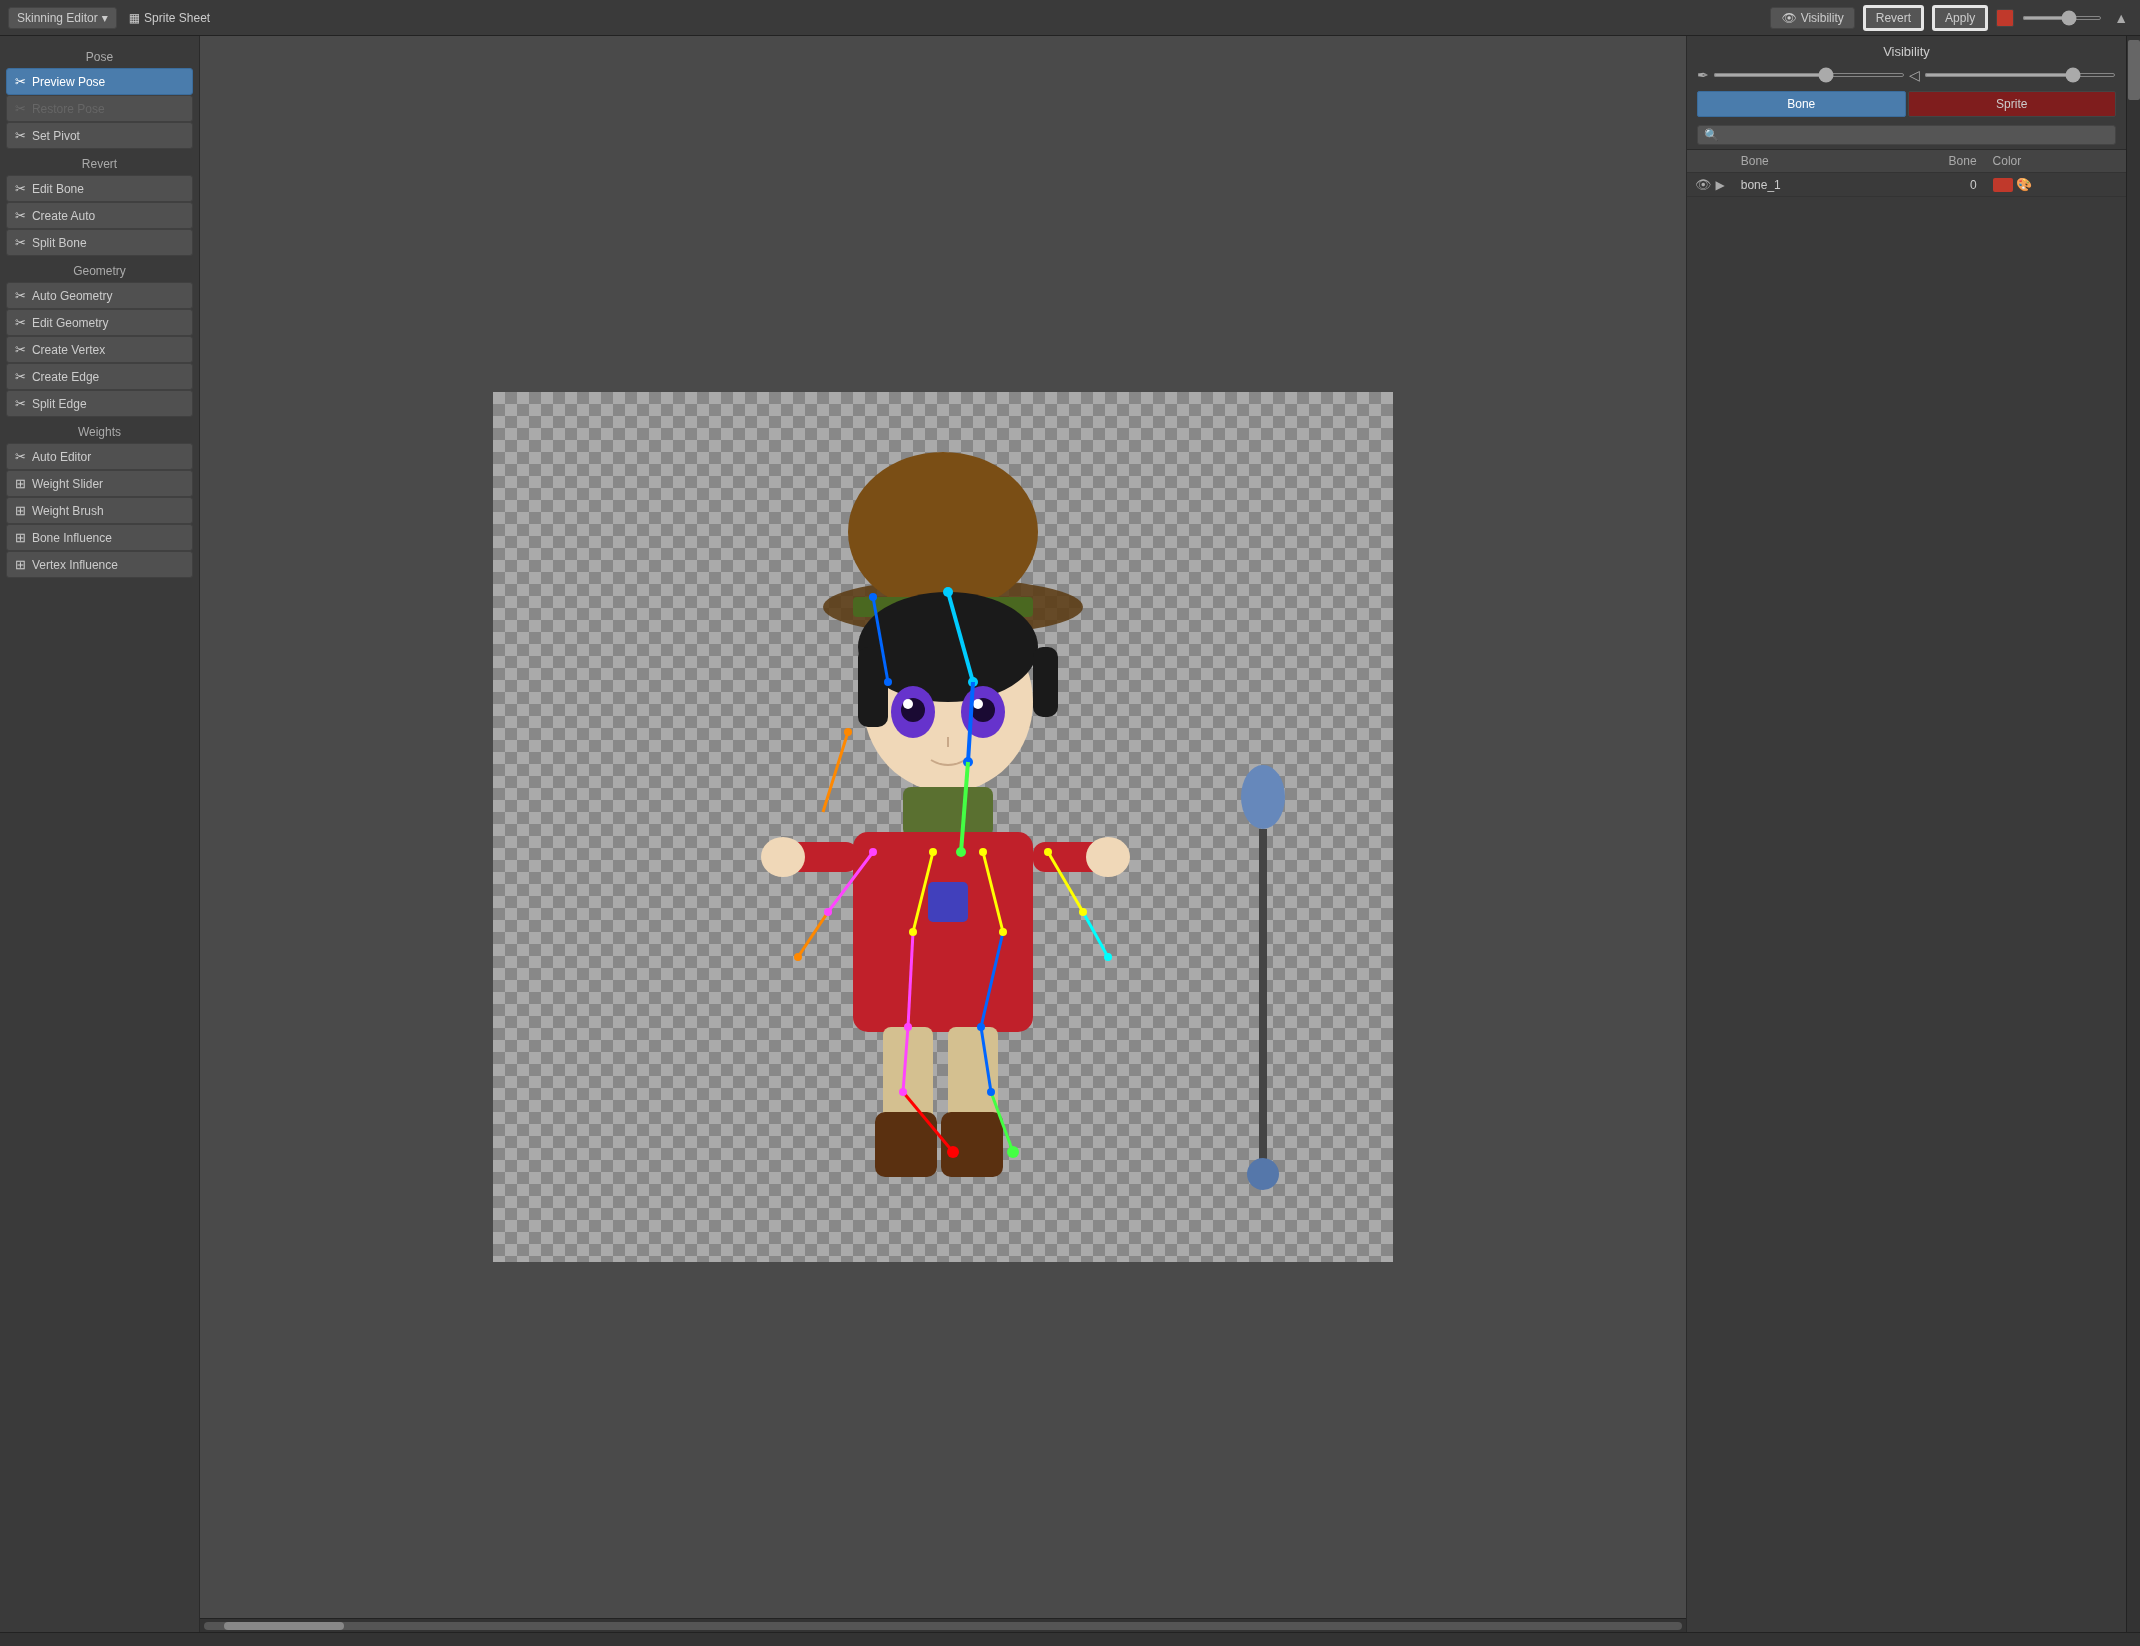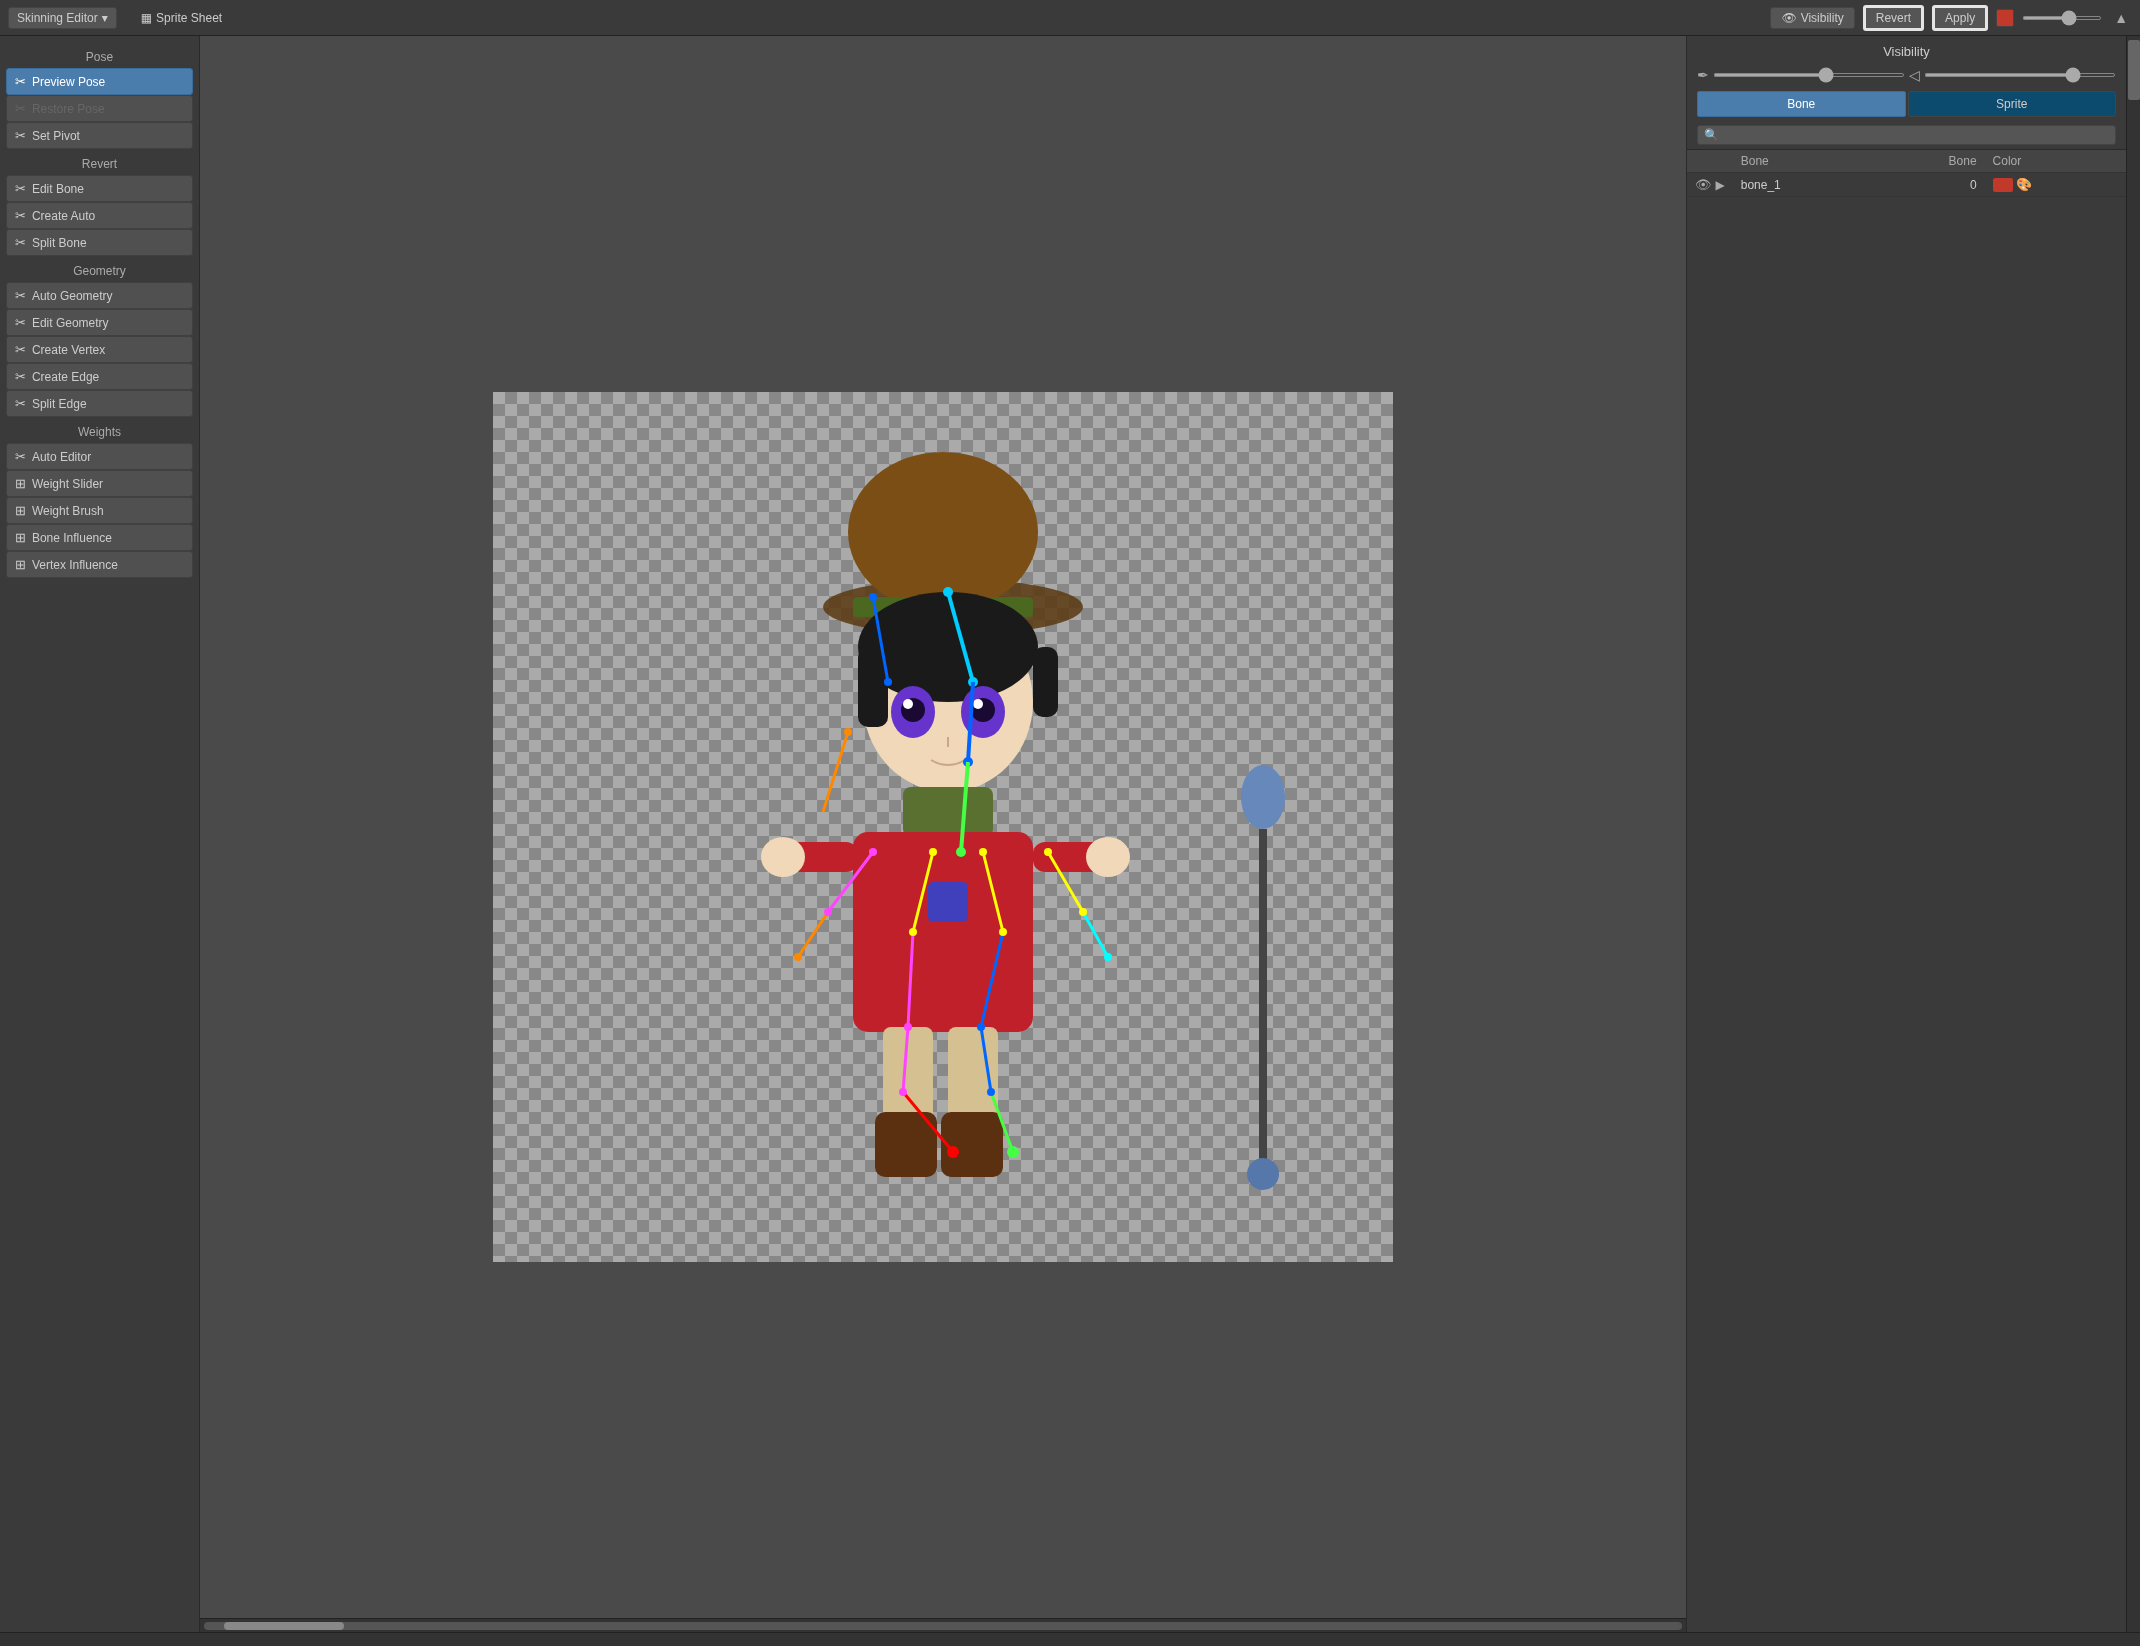--- a/index.html
+++ b/index.html
@@ -21,21 +21,21 @@
       align-items: center;
       background: #3a3a3a;
       height: 36px;
       padding: 0 8px;
       border-bottom: 1px solid #222;
       flex-shrink: 0;
     }
     .top-bar-left {
       display: flex;
       align-items: center;
-      gap: 16px;
+      gap: 4px;
     }
     .dropdown-btn {
       background: #555;
       border: 1px solid #444;
       color: #ccc;
       padding: 3px 8px;
       border-radius: 3px;
       cursor: pointer;
       font-size: 12px;
       display: flex;
@@ -268,21 +268,21 @@
       font-size: 14px;
     }
 
     .tab-row {
       display: flex;
       gap: 2px;
       margin-bottom: 8px;
     }
     .tab-btn {
       flex: 1;
-      background: #0c4a6e;
+      background: #7f1d1d;
       border: 1px solid #444;
       color: #ccc;
       padding: 5px 0;
       border-radius: 2px;
       cursor: pointer;
       font-size: 12px;
       text-align: center;
     }
     .tab-btn.active {
       background: #4a7cac;

